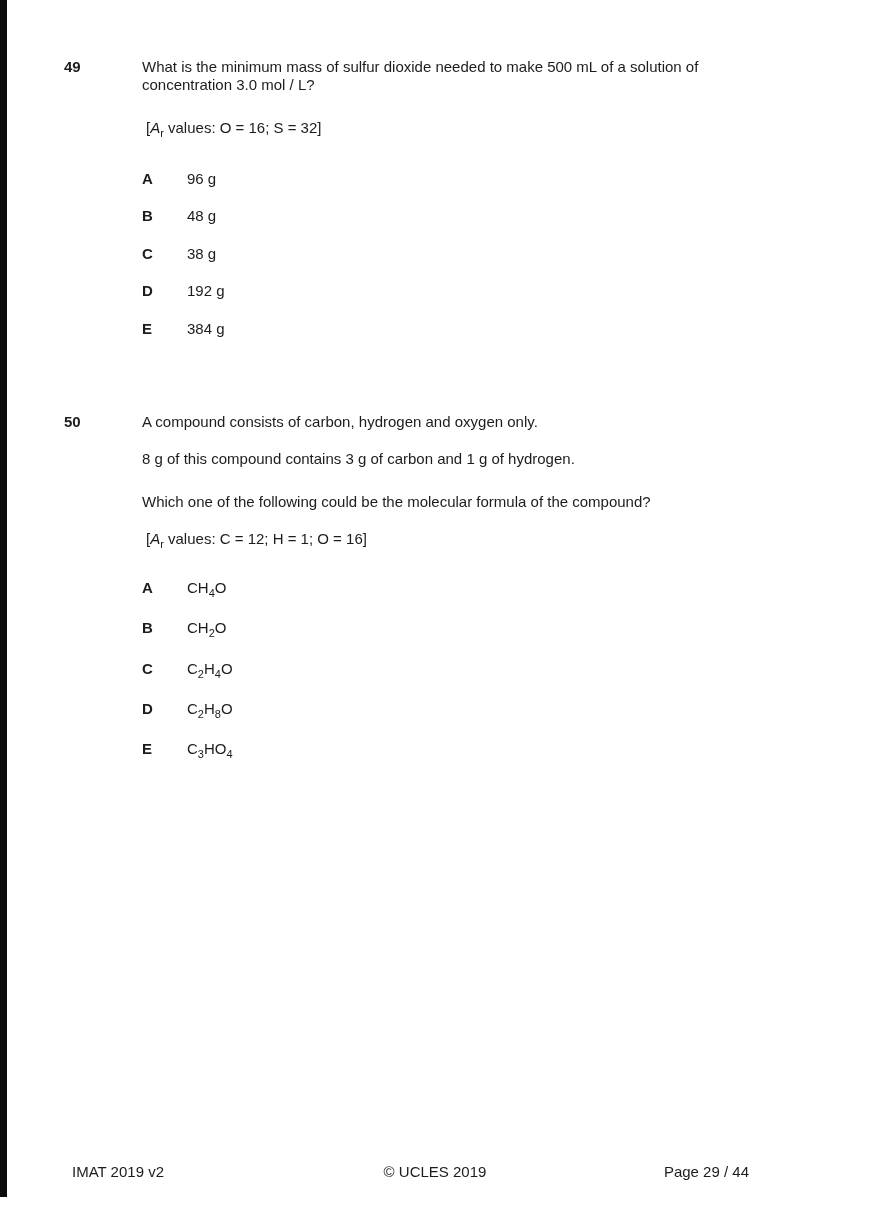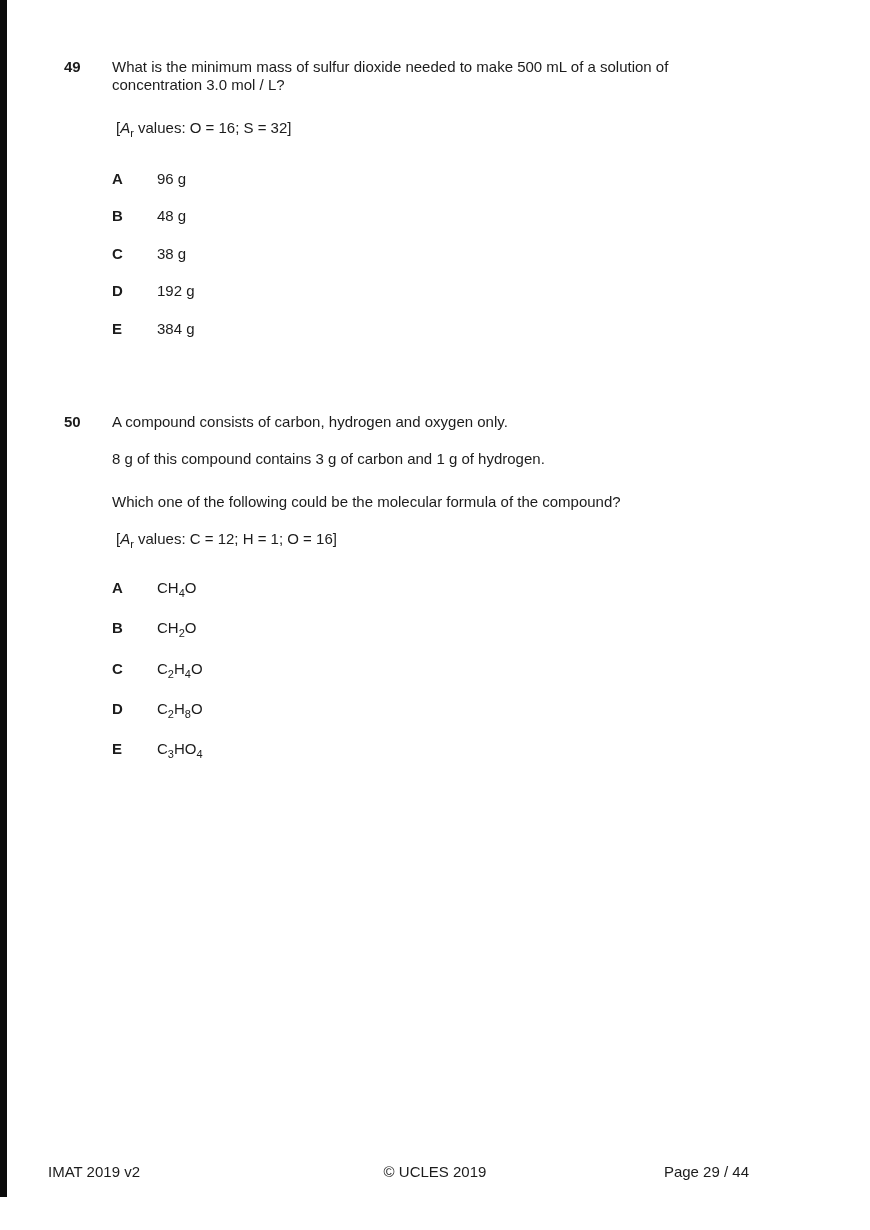--- a/index.html
+++ b/index.html
@@ -32,21 +32,21 @@
     width: 870px;
   }
   .qnum {
     position: absolute;
     left: 64px;
     top: 0;
     font-weight: bold;
   }
   .qcontent {
     position: absolute;
-    left: 112px;
+    left: 142px;
     top: 0;
     width: 640px;
   }
   .stem-line, .para {
     display: block;
     height: 18px;
     white-space: nowrap;
   }
   .para-gap-sm { margin-top: 19px; }
   .para-gap-md { margin-top: 25px; }
@@ -80,21 +80,21 @@
   #q50 .options { margin-top: 31px; }
   #q50 .opt {
     height: 20px;
     margin-bottom: 20.3px;
   }
   .footer-item {
     position: absolute;
     top: 1163px;
     height: 18px;
   }
-  .footer-left { left: 48px; }
+  .footer-left { left: 72px; }
   .footer-center { left: 0; width: 870px; text-align: center; }
   .footer-right { right: 57px; }
 </style>
 </head>
 <body>
 
 <div class="page">
 
   <div class="edge-bar"></div>
 

